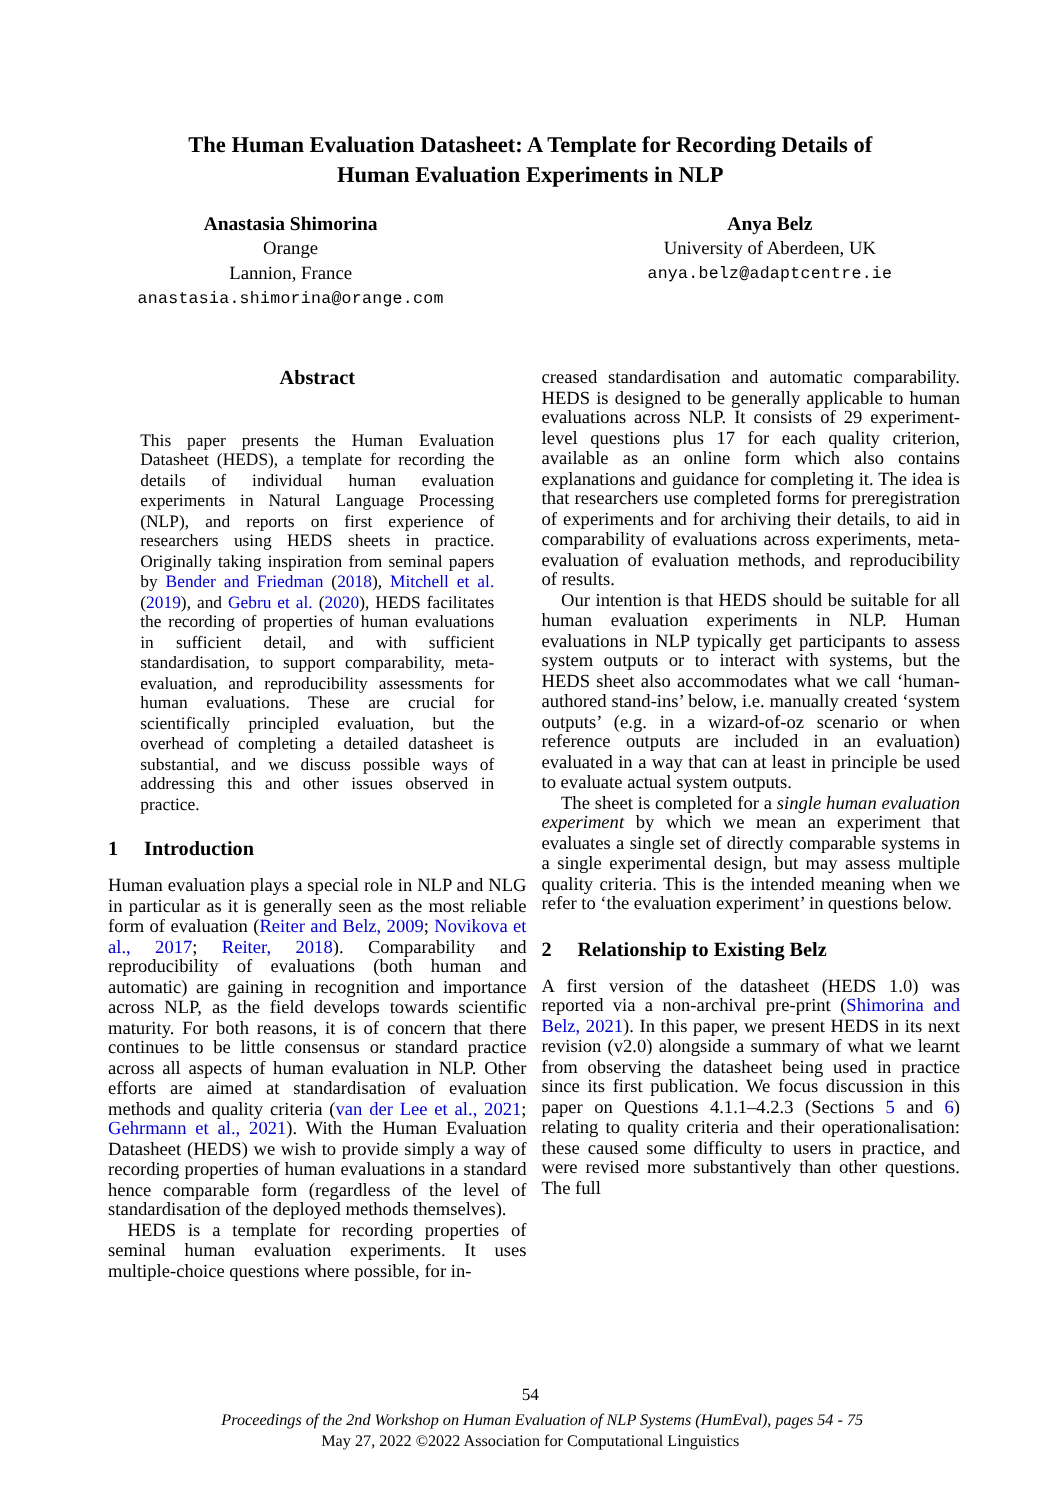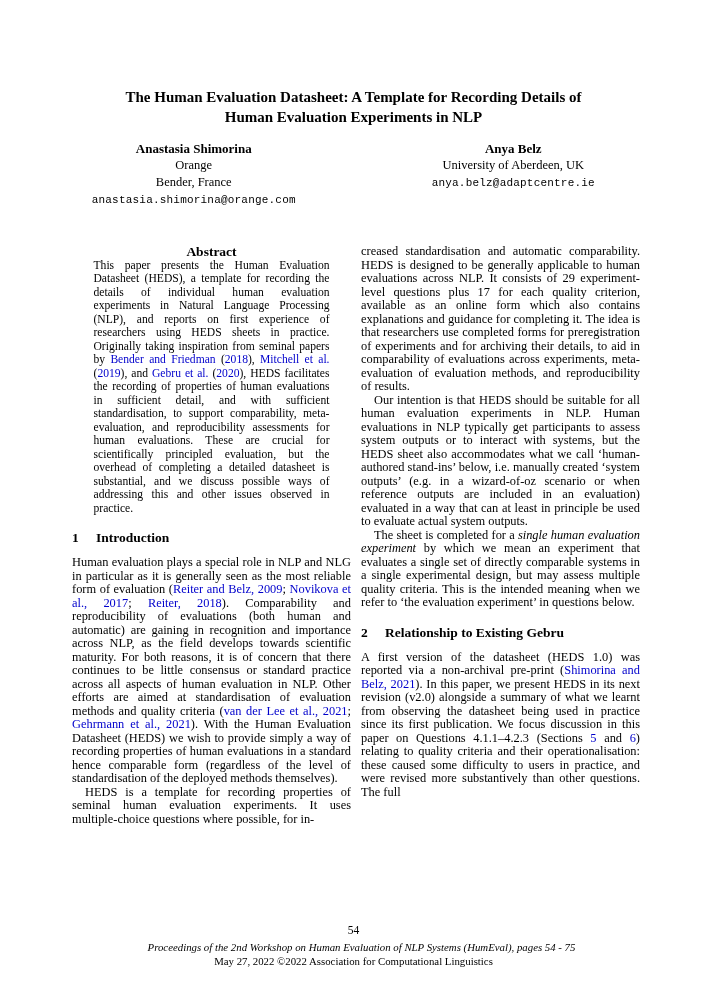--- a/index.html
+++ b/index.html
@@ -45,21 +45,21 @@
   .col {
     width: 50%;
     font-size: 12.4px;
     line-height: 13.5px;
     text-align: justify;
   }
   .abs-heading {
     text-align: center;
     font-weight: bold;
     font-size: 13.5px;
-    margin-bottom: 0;
+    margin-bottom: 28px;
   }
   .abs-body {
     width: 236px;
     margin: 0 auto;
     font-size: 11.6px;
     line-height: 13.5px;
     text-align: justify;
   }
   .sec-heading {
     font-weight: bold;
@@ -91,21 +91,21 @@
 
   <div class="title">
     <div>The Human Evaluation Datasheet: A Template for Recording Details of</div>
     <div>Human Evaluation Experiments in NLP</div>
   </div>
 
   <div class="authors">
     <div class="author">
       <div class="author-name">Anastasia Shimorina</div>
       <div class="affil">Orange</div>
-      <div class="affil">Bender, France</div>
+      <div class="affil">Lannion, France</div>
       <div class="email">anastasia.shimorina@orange.com</div>
     </div>
     <div class="author">
       <div class="author-name">Anya Belz</div>
       <div class="affil">University of Aberdeen, UK</div>
       <div class="email">anya.belz@adaptcentre.ie</div>
     </div>
   </div>
 
   <div class="columns">
@@ -121,21 +121,21 @@
       <p class="para"><span>Human evaluation plays a special role in NLP and NLG in particular as it is generally seen as the most reliable form of evaluation (</span><span class="cite">Reiter and Belz, 2009</span><span>; </span><span class="cite">Novikova et al., 2017</span><span>; </span><span class="cite">Reiter, 2018</span><span>). Comparability and reproducibility of evaluations (both human and automatic) are gaining in recognition and importance across NLP, as the field develops towards scientific maturity. For both reasons, it is of concern that there continues to be little consensus or standard practice across all aspects of human evaluation in NLP. Other efforts are aimed at standardisation of evaluation methods and quality criteria (</span><span class="cite">van der Lee et al., 2021</span><span>; </span><span class="cite">Gehrmann et al., 2021</span><span>). With the Human Evaluation Datasheet (HEDS) we wish to provide simply a way of recording properties of human evaluations in a standard hence comparable form (regardless of the level of standardisation of the deployed methods themselves).</span></p>
       <p class="para indent"><span>HEDS is a template for recording properties of seminal human evaluation experiments. It uses multiple-choice questions where possible, for in-</span></p>
     </div>
 
     <div class="col">
       <p class="para"><span>creased standardisation and automatic comparability. HEDS is designed to be generally applicable to human evaluations across NLP. It consists of 29 experiment-level questions plus 17 for each quality criterion, available as an online form which also contains explanations and guidance for completing it. The idea is that researchers use completed forms for preregistration of experiments and for archiving their details, to aid in comparability of evaluations across experiments, meta-evaluation of evaluation methods, and reproducibility of results.</span></p>
       <p class="para indent"><span>Our intention is that HEDS should be suitable for all human evaluation experiments in NLP. Human evaluations in NLP typically get participants to assess system outputs or to interact with systems, but the HEDS sheet also accommodates what we call ‘human-authored stand-ins’ below, i.e. manually created ‘system outputs’ (e.g. in a wizard-of-oz scenario or when reference outputs are included in an evaluation) evaluated in a way that can at least in principle be used to evaluate actual system outputs.</span></p>
       <p class="para indent"><span>The sheet is completed for a </span><span class="italic">single human evaluation experiment</span><span> by which we mean an experiment that evaluates a single set of directly comparable systems in a single experimental design, but may assess multiple quality criteria. This is the intended meaning when we refer to ‘the evaluation experiment’ in questions below.</span></p>
 
       <div class="sec-heading">
-        <span class="sec-num">2</span><span>Relationship to Existing Gebru</span>
+        <span class="sec-num">2</span><span>Relationship to Existing Belz</span>
       </div>
 
       <p class="para"><span>A first version of the datasheet (HEDS 1.0) was reported via a non-archival pre-print (</span><span class="cite">Shimorina and Belz, 2021</span><span>). In this paper, we present HEDS in its next revision (v2.0) alongside a summary of what we learnt from observing the datasheet being used in practice since its first publication. We focus discussion in this paper on Questions 4.1.1–4.2.3 (Sections </span><span class="cite">5</span><span> and </span><span class="cite">6</span><span>) relating to quality criteria and their operationalisation: these caused some difficulty to users in practice, and were revised more substantively than other questions. The full</span></p>
     </div>
 
   </div>
 
   <div class="footer">
     <div class="page-number">54</div>
     <div class="footer-line1">Proceedings of the 2nd Workshop on Human Evaluation of NLP Systems (HumEval), pages 54 - 75</div>

